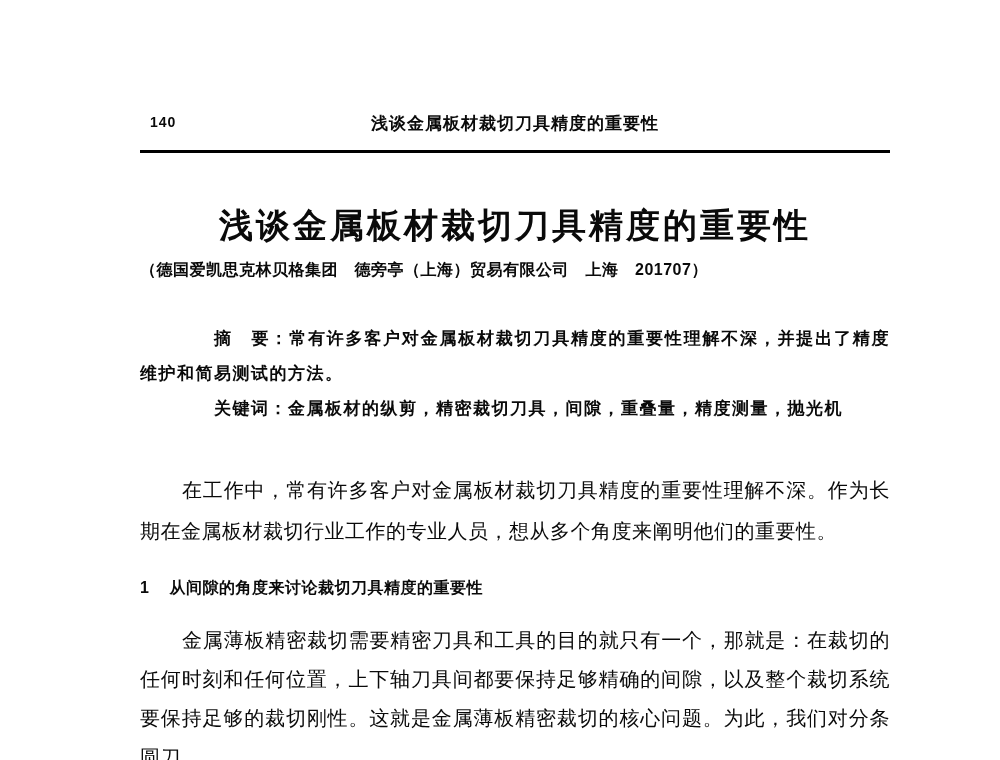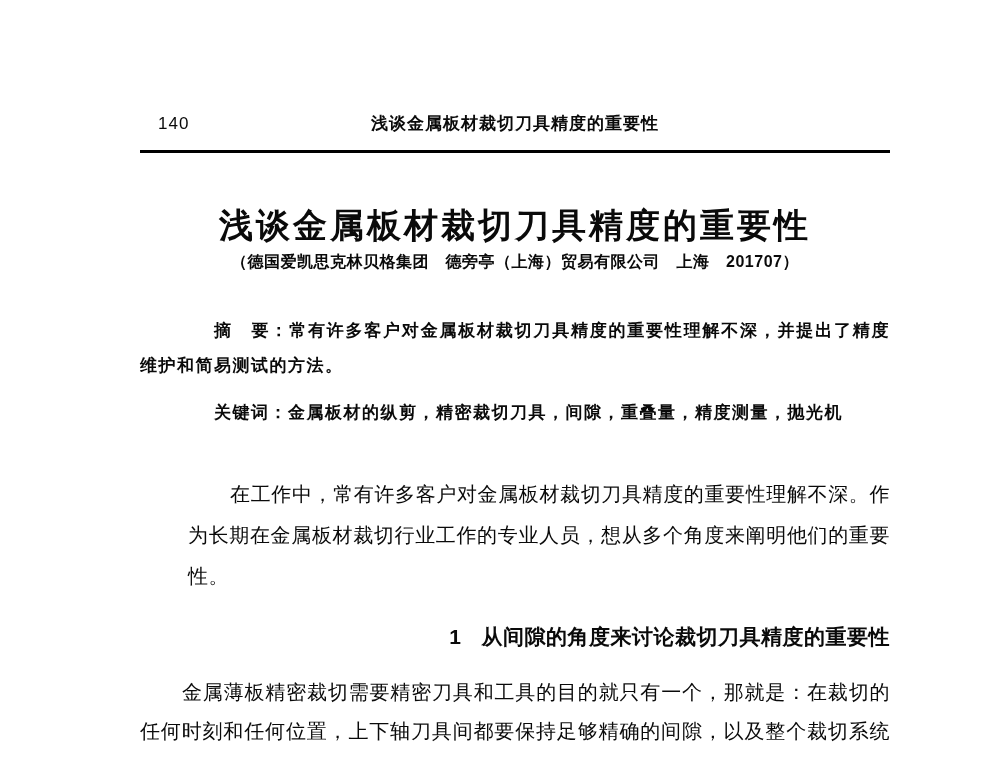--- a/index.html
+++ b/index.html
@@ -18,24 +18,24 @@
       padding-right: 110px; 
       padding-top: 112px;
     }
     
     .doc-header {
       position: relative;
       padding-bottom: 9px;
     }
     .page-number {
       position: absolute;
-      left: 18px;
+      left: 10px;
       top: 2px;
-      font-size: 17px;
-      font-weight: 400;
+      font-size: 14px;
+      font-weight: 700;
       letter-spacing: 1px;
     }
     .running-title {
       text-align: center;
       font-size: 17px;
       font-weight: 700;
       letter-spacing: 1px;
     }
     .header-rule {
       height: 3px;
@@ -55,57 +55,55 @@
     .authors {
       margin-top: 46px;
       text-align: center;
       font-size: 21px;
       font-weight: 400;
       letter-spacing: 4px;
       font-family: "Liberation Serif", "DejaVu Serif", serif;
     }
     
     .affiliation {
-      margin-top: 6px;
-      text-align: center;
+      margin-top: 14px;
       font-size: 16px;
       font-weight: 700;
       letter-spacing: 0.5px;
     }
     
     .abstract, .keywords {
       margin: 0;
       font-size: 17px;
       font-weight: 700;
       line-height: 35px;
       letter-spacing: 1.5px;
       text-align: justify;
       text-indent: 74px;
     }
     .abstract { margin-top: 40px; }
-    .keywords { margin-top: 12px; }
+    .keywords { margin-top: 0; }
     
     .body-para {
       margin: 0;
       font-size: 20px;
       font-weight: 400;
       line-height: 41px;
       letter-spacing: 0.5px;
       text-align: justify;
       text-indent: 42px;
     }
-    .intro-para { margin-top: 44px; margin-left: 48px; }
+    .intro-para { margin-top: 44px; }
     .section-para { margin-top: 22px; line-height: 39px; }
     
     .section-heading {
       margin: 26px 0 0 0;
-      font-size: 21px;
+      font-size: 16px;
       font-weight: 700;
       letter-spacing: 0.5px;
-      text-align: right;
     }
     .section-number { margin-right: 20px; }
   </style>
 </head>
 <body>
 
 <div class="page">
   <div class="content">
 
     <div class="doc-header">

